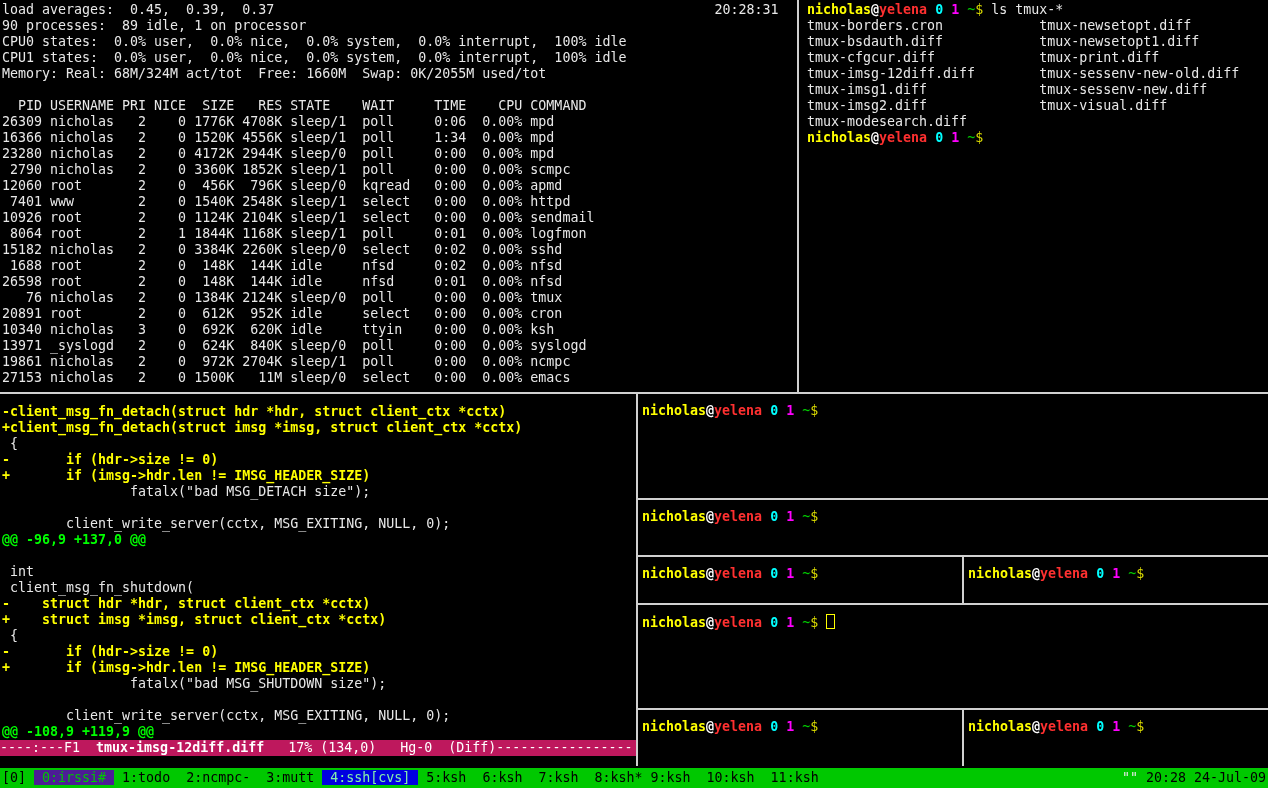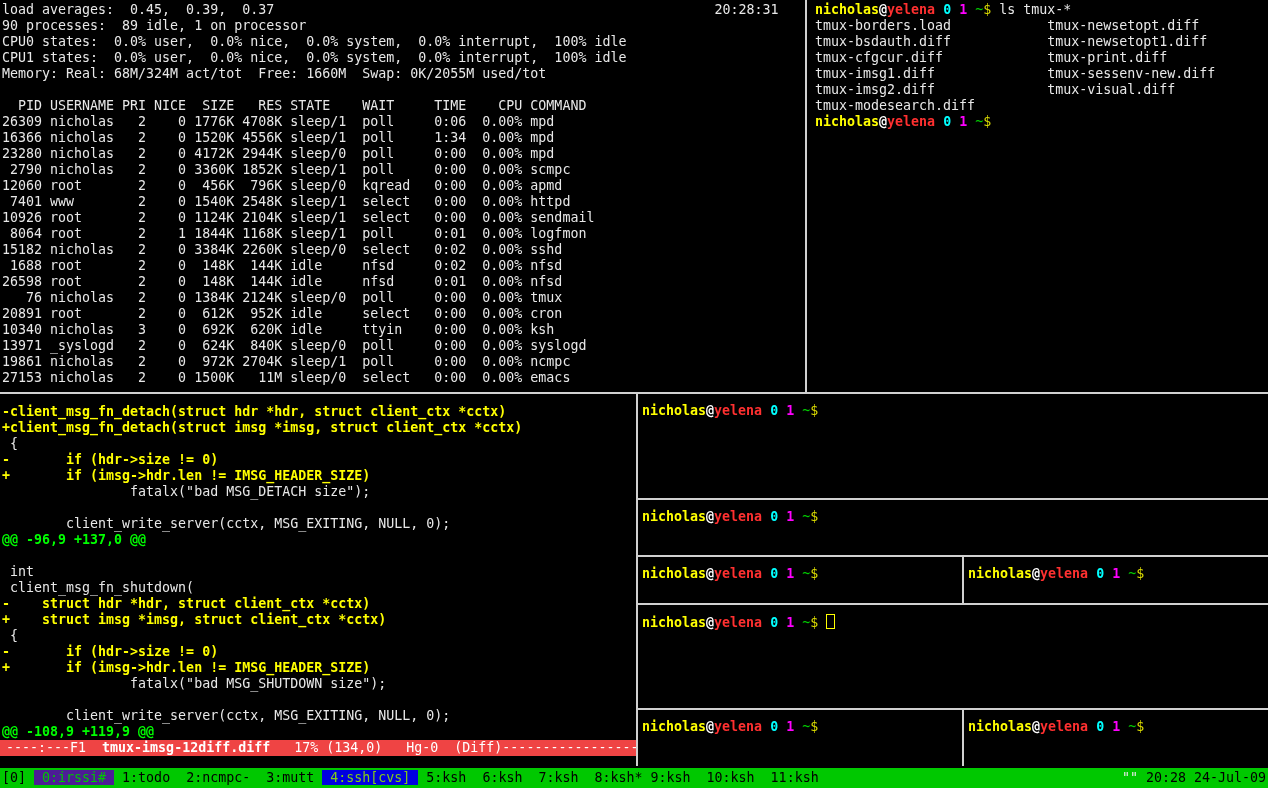--- a/index.html
+++ b/index.html
@@ -1,28 +1,28 @@
 <!DOCTYPE html>
 <html><head>
 <meta charset="utf-8">
 <style>
   html,body{margin:0;padding:0;background:#000;}
   .screen{position:relative;width:1268px;height:788px;background:#000;color:#e8e8e8;
     font-family:"DejaVu Sans Mono","Liberation Mono",monospace;font-size:13.3px;line-height:16px;overflow:hidden;}
   pre{margin:0;font:inherit;white-space:pre;}
   .line{white-space:pre;min-height:16px;}
   .row-top{display:flex;height:392px;}
-  .pane-top{width:795px;padding:2px 8px 0 2px;overflow:hidden;}
+  .pane-top{width:795px;padding:2px 0 0 2px;overflow:hidden;}
   .vb{width:2px;background:#d0d0d0;}
   .pane-ls{flex:1;padding:2px 0 4px 8px;overflow:hidden;}
   .hb{height:2px;background:#d0d0d0;}
   .row-bottom{display:flex;height:372px;}
   .pane-emacs{width:636px;padding-top:10px;overflow:hidden;display:flex;flex-direction:column;}
   .emacs-body{padding-left:2px;height:336px;overflow:hidden;}
-  .modeline{height:16px;background:#ef4444;color:#fff;padding-left:6px;white-space:pre;overflow:hidden;}
+  .modeline{height:16px;background:#be185d;color:#fff;padding-left:0;white-space:pre;overflow:hidden;}
   .right-stack{flex:1;display:flex;flex-direction:column;}
   .rpane{padding:9px 0 0 4px;overflow:hidden;}
   .pane-a{height:95px;}
   .pane-b{height:46px;}
   .row-c{height:46px;display:flex;}
   .pane-c1{width:320px;}
   .pane-c2{flex:1;}
   .pane-d{height:94px;}
   .row-e{flex:1;display:flex;}
   .pane-e1{width:320px;}
@@ -34,21 +34,21 @@
   .l-context{color:#e8e8e8;}
   .c-user{color:#ffff00;font-weight:bold;}
   .c-at{color:#ffffff;font-weight:bold;}
   .c-host{color:#ff3030;font-weight:bold;}
   .c-sess{color:#00ffff;font-weight:bold;}
   .c-win{color:#ff00ff;font-weight:bold;}
   .c-tilde{color:#00cc00;}
   .c-dollar{color:#d8d800;}
   .ml-file{font-weight:bold;}
   .sb-inverted{background:#4c1d95;color:#00c800;}
-  .sb-blue{background:#0000e0;color:#84cc16;}
+  .sb-blue{background:#0000e0;color:#86efac;}
   .sb-underline{}
   .sb-quotes{color:#e8e8e8;}
   .cursor-hollow{display:inline-block;width:7px;height:13px;border:1px solid #ffff00;vertical-align:-2px;}
 </style>
 </head>
 <body>
 
 <div class="screen">
 
   <div class="row-top">
@@ -72,23 +72,24 @@
 26598 root       2    0  148K  144K idle     nfsd     0:01  0.00% nfsd
    76 nicholas   2    0 1384K 2124K sleep/0  poll     0:00  0.00% tmux
 20891 root       2    0  612K  952K idle     select   0:00  0.00% cron
 10340 nicholas   3    0  692K  620K idle     ttyin    0:00  0.00% ksh
 13971 _syslogd   2    0  624K  840K sleep/0  poll     0:00  0.00% syslogd
 19861 nicholas   2    0  972K 2704K sleep/1  poll     0:00  0.00% ncmpc
 27153 nicholas   2    0 1500K   11M sleep/0  select   0:00  0.00% emacs</pre>
     <div class="vb"></div>
     <div class="pane-ls" id="ls-pane">
         <div class="line"><span class="c-user">nicholas</span><span class="c-at">@</span><span class="c-host">yelena</span><span> </span><span class="c-sess">0</span><span> </span><span class="c-win">1</span><span class="c-tilde"> ~</span><span class="c-dollar">$</span><span> ls tmux-*</span></div>
-        <div class="line"><span>tmux-borders.load            tmux-newsetopt.diff</span></div>
+        <div class="line"><span>tmux-borders.cron            tmux-newsetopt.diff</span></div>
         <div class="line"><span>tmux-bsdauth.diff            tmux-newsetopt1.diff</span></div>
         <div class="line"><span>tmux-cfgcur.diff             tmux-print.diff</span></div>
+        <div class="line"><span>tmux-imsg-12diff.diff        tmux-sessenv-new-old.diff</span></div>
         <div class="line"><span>tmux-imsg1.diff              tmux-sessenv-new.diff</span></div>
         <div class="line"><span>tmux-imsg2.diff              tmux-visual.diff</span></div>
         <div class="line"><span>tmux-modesearch.diff         </span></div>
         <div class="line"><span class="c-user">nicholas</span><span class="c-at">@</span><span class="c-host">yelena</span><span> </span><span class="c-sess">0</span><span> </span><span class="c-win">1</span><span class="c-tilde"> ~</span><span class="c-dollar">$</span></div>
       </div>
   </div>
 
   <div class="hb"></div>
 
   <div class="row-bottom">

